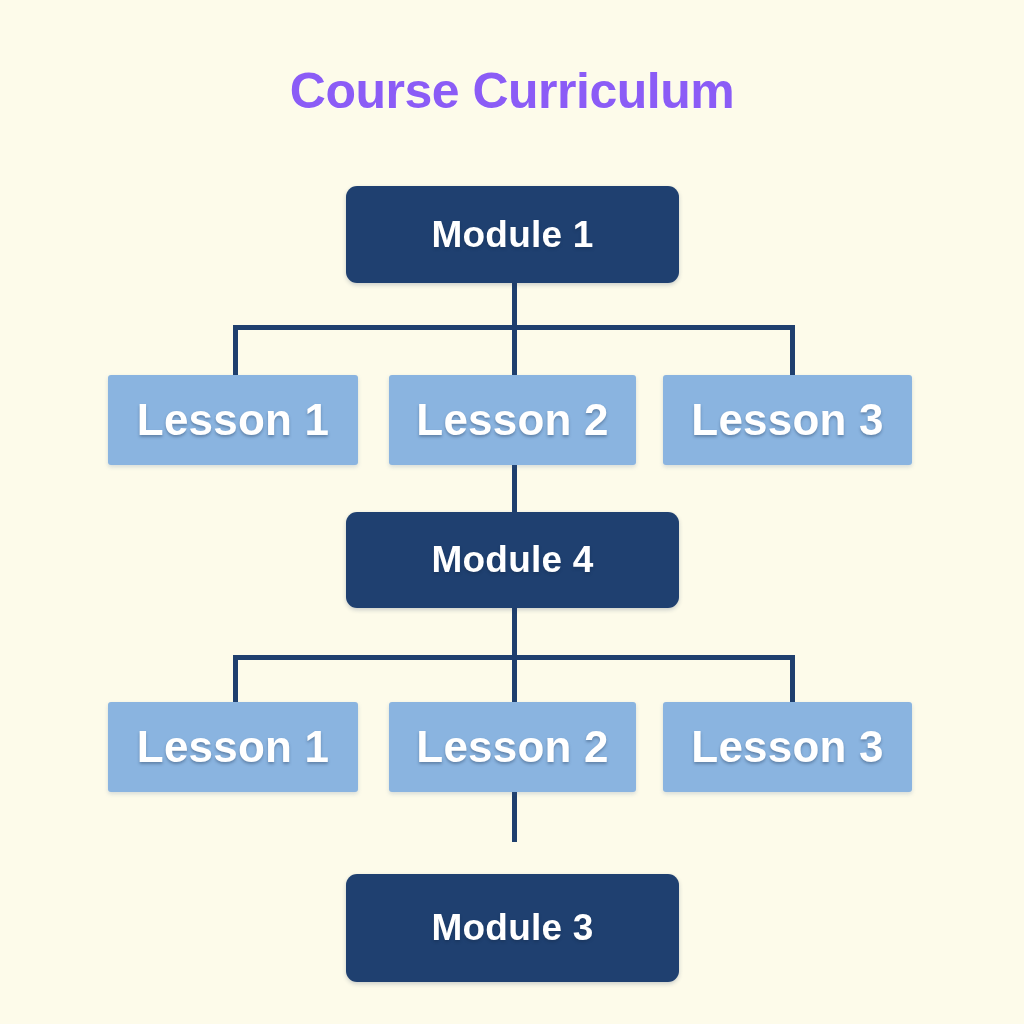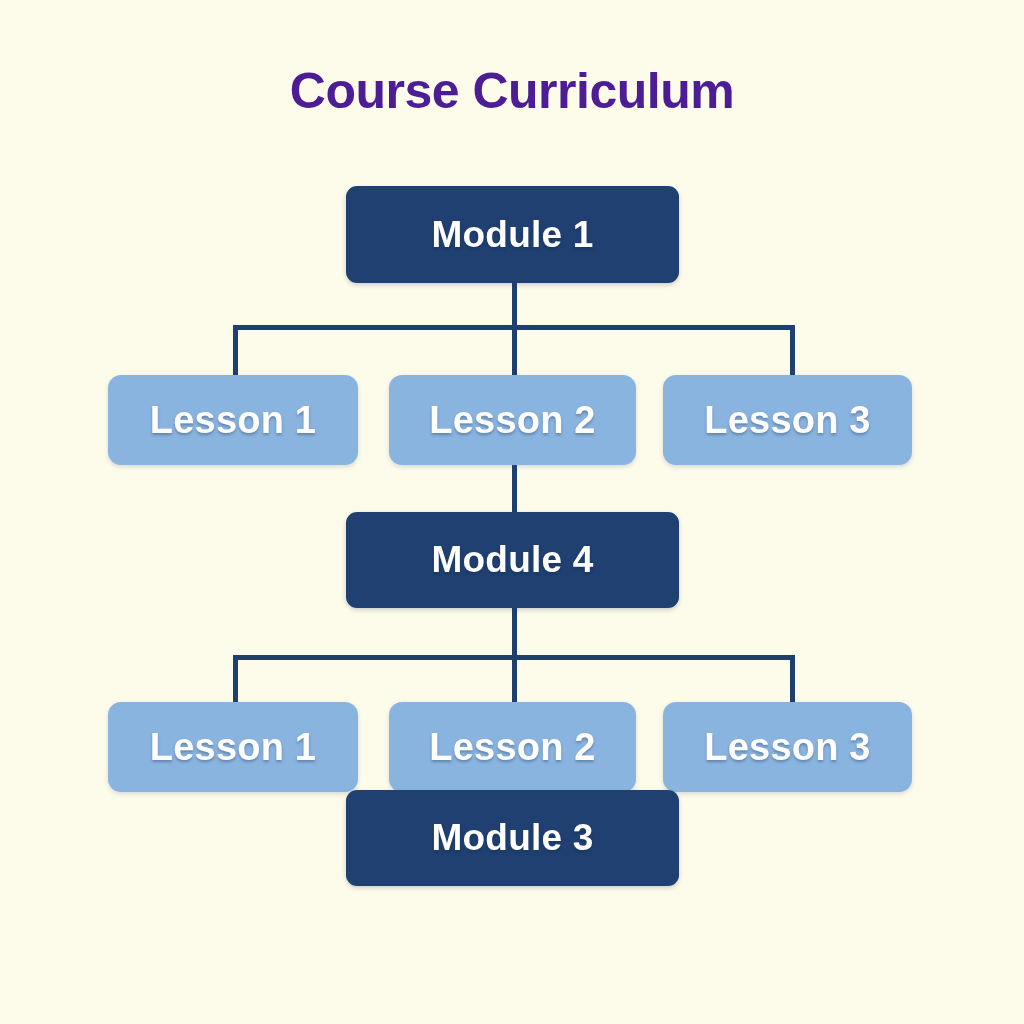--- a/index.html
+++ b/index.html
@@ -23,21 +23,21 @@
 
   
   #diagram-title {
     position: absolute;
     left: 0;
     top: 62px;
     width: 1024px;
     text-align: center;
     font-size: 50px;
     font-weight: bold;
-    color: #4c1d95;
+    color: #8b5cf6;
     letter-spacing: -0.5px;
     text-shadow: 0 1px 1px rgba(255,255,255,0.65);
     white-space: nowrap;
   }
 
   
   #connector-layer {
     position: absolute;
     left: 0;
     top: 0;
@@ -70,30 +70,30 @@
 
   .module-node {
     background: #1F4070;
     border-radius: 11px;
     font-size: 37px;
     letter-spacing: 0.2px;
     box-shadow: 0 2px 4px rgba(30,55,95,0.22);
   }
   .lesson-node {
     background: #8AB4E0;
-    border-radius: 13px;
-    font-size: 38px;
+    border-radius: 3px;
+    font-size: 44px;
     letter-spacing: 0.2px;
     box-shadow: 0 2px 4px rgba(60,100,150,0.20);
   }
 
   
   #node-module-1 { left: 346px; top: 186px;  width: 333px; height: 97px; }
   #node-module-2 { left: 346px; top: 512px;  width: 333px; height: 96px; }
-  #node-module-3 { left: 346px; top: 790px;  width: 333px; height: 96px; }
+  #node-module-3 { left: 346px; top: 874px;  width: 333px; height: 108px; }
 
   
   #node-m1-lesson-1 { left: 108px; top: 375px; width: 250px; height: 90px; }
   #node-m1-lesson-2 { left: 389px; top: 375px; width: 247px; height: 90px; }
   #node-m1-lesson-3 { left: 663px; top: 375px; width: 249px; height: 90px; }
 
   
   #node-m2-lesson-1 { left: 108px; top: 702px; width: 250px; height: 90px; }
   #node-m2-lesson-2 { left: 389px; top: 702px; width: 247px; height: 90px; }
   #node-m2-lesson-3 { left: 663px; top: 702px; width: 249px; height: 90px; }

